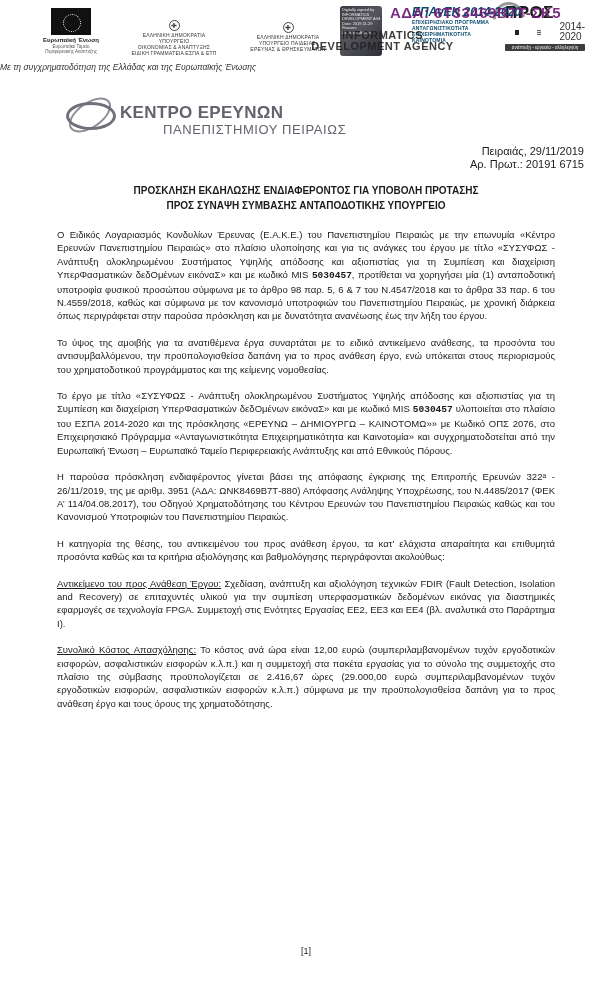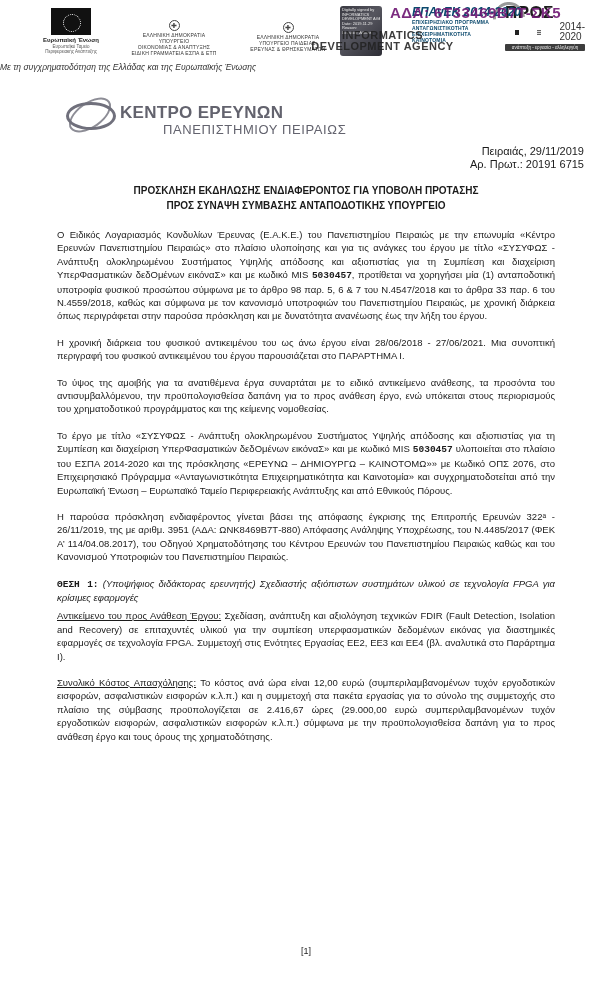--- a/index.html
+++ b/index.html
@@ -157,24 +157,23 @@
     <div>Αρ. Πρωτ.: 20191 6715</div>
   </div>
 
   <div class="doc-title">
     <div>ΠΡΟΣΚΛΗΣΗ ΕΚΔΗΛΩΣΗΣ ΕΝΔΙΑΦΕΡΟΝΤΟΣ ΓΙΑ ΥΠΟΒΟΛΗ ΠΡΟΤΑΣΗΣ</div>
     <div>ΠΡΟΣ ΣΥΝΑΨΗ ΣΥΜΒΑΣΗΣ ΑΝΤΑΠΟΔΟΤΙΚΗΣ ΥΠΟΥΡΓΕΙΟ</div>
   </div>
 
   <div class="body-text">
       <p class="para"><span>Ο Ειδικός Λογαριασμός Κονδυλίων Έρευνας (Ε.Α.Κ.Ε.) του Πανεπιστημίου Πειραιώς με την επωνυμία «Κέντρο Ερευνών Πανεπιστημίου Πειραιώς» στο πλαίσιο υλοποίησης και για τις ανάγκες του έργου με τίτλο «ΣΥΣΥΦΩΣ - Ανάπτυξη ολοκληρωμένου Συστήματος Υψηλής απόδοσης και αξιοπιστίας για τη Συμπίεση και διαχείριση ΥπερΦασματικών δεδΟμένων εικόναΣ» και με κωδικό MIS </span><span class="b">5030457</span><span>, προτίθεται να χορηγήσει μία (1) ανταποδοτική υποτροφία φυσικού προσώπου σύμφωνα με το άρθρο 98 παρ. 5, 6 &amp; 7 του Ν.4547/2018 και το άρθρα 33 παρ. 6 του Ν.4559/2018, καθώς και σύμφωνα με τον κανονισμό υποτροφιών του Πανεπιστημίου Πειραιώς, με χρονική διάρκεια όπως περιγράφεται στην παρούσα πρόσκληση και με δυνατότητα ανανέωσης έως την λήξη του έργου.</span></p>
-      <p class="para"><span>Η χρονική διάρκεια του φυσικού αντικειμένου του ως άνω έργου είναι 28/06/2018 - 27/06/2021. Μια συνοπτική περιγραφή του φυσικού αντικειμένου του έργου παρουσιάζεται στο ΠΑΡΑΡΤΗΜΑ Ι.</span></p>
       <p class="para"><span>Το ύψος της αμοιβής για τα ανατιθέμενα έργα συναρτάται με το ειδικό αντικείμενο ανάθεσης, τα προσόντα του αντισυμβαλλόμενου, την προϋπολογισθείσα δαπάνη για το προς ανάθεση έργο, ενώ υπόκειται στους περιορισμούς του χρηματοδοτικού προγράμματος και της κείμενης νομοθεσίας.</span></p>
       <p class="para"><span>Το έργο με τίτλο «ΣΥΣΥΦΩΣ - Ανάπτυξη ολοκληρωμένου Συστήματος Υψηλής απόδοσης και αξιοπιστίας για τη Συμπίεση και διαχείριση ΥπερΦασματικών δεδΟμένων εικόναΣ» και με κωδικό MIS </span><span class="b">5030457</span><span> υλοποιείται στο πλαίσιο του ΕΣΠΑ 2014-2020 και της πρόσκλησης «ΕΡΕΥΝΩ – ΔΗΜΙΟΥΡΓΩ – ΚΑΙΝΟΤΟΜΩ»» με Κωδικό ΟΠΣ 2076, στο Επιχειρησιακό Πρόγραμμα «Ανταγωνιστικότητα Επιχειρηματικότητα και Καινοτομία» και συγχρηματοδοτείται από την Ευρωπαϊκή Ένωση – Ευρωπαϊκό Ταμείο Περιφερειακής Ανάπτυξης και από Εθνικούς Πόρους.</span></p>
       <p class="para"><span>Η παρούσα πρόσκληση ενδιαφέροντος γίνεται βάσει της απόφασης έγκρισης της Επιτροπής Ερευνών 322ᵃ - 26/11/2019, της με αριθμ. 3951 (ΑΔΑ: ΩΝΚ8469Β7Τ-880) Απόφασης Ανάληψης Υποχρέωσης, του Ν.4485/2017 (ΦΕΚ Α’ 114/04.08.2017), του Οδηγού Χρηματοδότησης του Κέντρου Ερευνών του Πανεπιστημίου Πειραιώς καθώς και του Κανονισμού Υποτροφιών του Πανεπιστημίου Πειραιώς.</span></p>
-      <p class="para tight"><span class="b">ΘΕΣΗ 1:</span><span class="i"> (Υποψήφιος διδάκτορας ερευνητής) Σχεδιαστής αξιόπιστων συστημάτων υλικού σε τεχνολογία FPGA για κρίσιμες εφαρμογές</span></p>
+      <p class="para"><span>Η κατηγορία της θέσης, του αντικειμένου του προς ανάθεση έργου, τα κατ’ ελάχιστα απαραίτητα και επιθυμητά προσόντα καθώς και τα κριτήρια αξιολόγησης και βαθμολόγησης περιγράφονται ακολούθως:</span></p>
       <p class="para"><span class="u">Αντικείμενο του προς Ανάθεση Έργου:</span><span> Σχεδίαση, ανάπτυξη και αξιολόγηση τεχνικών FDIR (Fault Detection, Isolation and Recovery) σε επιταχυντές υλικού για την συμπίεση υπερφασματικών δεδομένων εικόνας για διαστημικές εφαρμογές σε τεχνολογία FPGA. Συμμετοχή στις Ενότητες Εργασίας ΕΕ2, ΕΕ3 και ΕΕ4 (βλ. αναλυτικά στο Παράρτημα Ι).</span></p>
       <p class="para"><span class="u">Συνολικό Κόστος Απασχόλησης:</span><span> Το κόστος ανά ώρα είναι 12,00 ευρώ (συμπεριλαμβανομένων τυχόν εργοδοτικών εισφορών, ασφαλιστικών εισφορών κ.λ.π.) και η συμμετοχή στα πακέτα εργασίας για το σύνολο της συμμετοχής στο πλαίσιο της σύμβασης προϋπολογίζεται σε 2.416,67 ώρες (29.000,00 ευρώ συμπεριλαμβανομένων τυχόν εργοδοτικών εισφορών, ασφαλιστικών εισφορών κ.λ.π.) σύμφωνα με την προϋπολογισθείσα δαπάνη για το προς ανάθεση έργο και τους όρους της χρηματοδότησης.</span></p>
     </div>
 
   <div class="page-footer">[1]</div>
 
 </div>
 
 </body></html>

